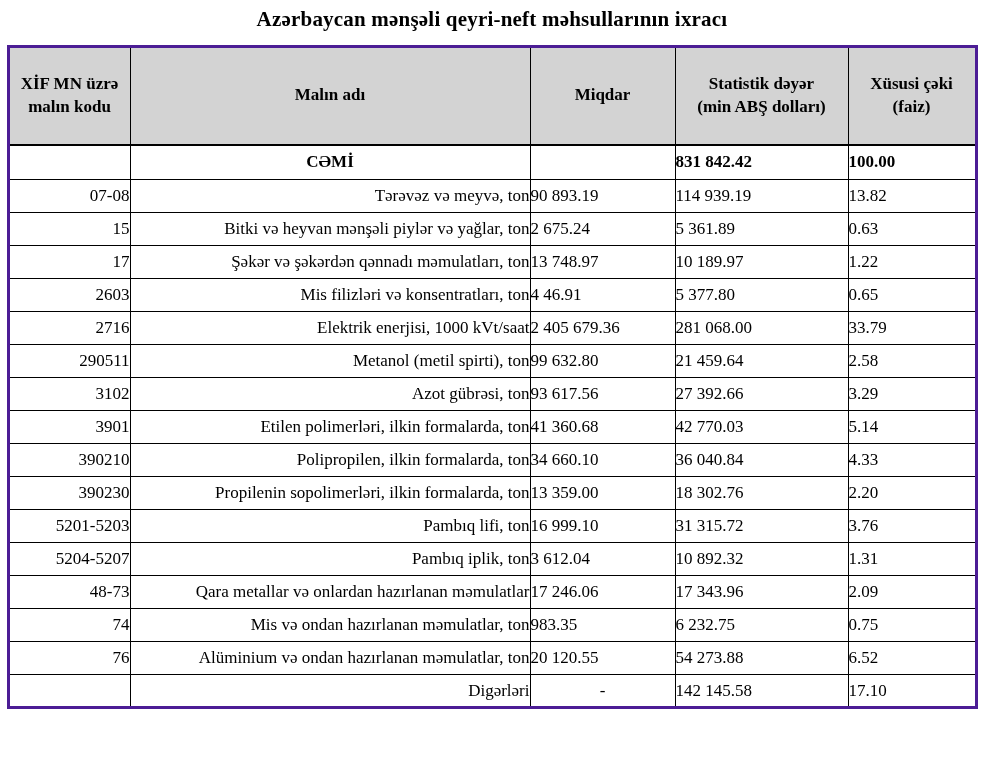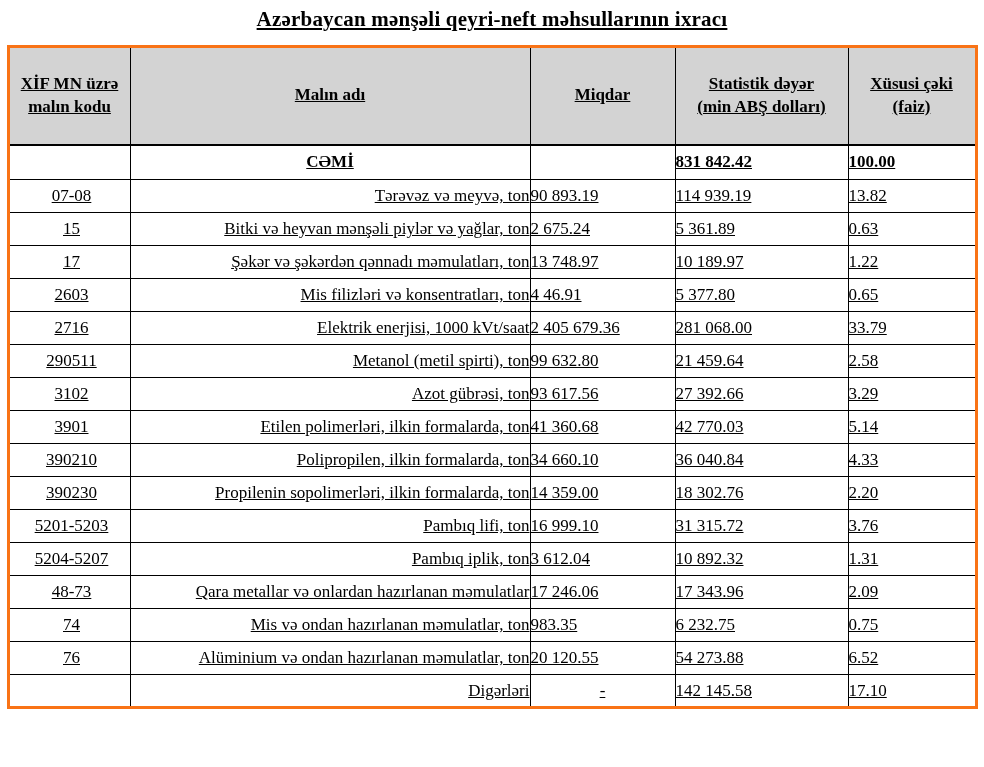--- a/index.html
+++ b/index.html
@@ -6,34 +6,34 @@
   html, body {
     margin: 0;
     padding: 0;
     background: #ffffff;
     width: 984px;
     height: 767px;
     overflow: hidden;
     font-family: "Liberation Serif", "DejaVu Serif", serif;
     color: #000;
   }
-  .page { width: 984px; height: 767px; text-decoration: underline; }
+  .page { width: 984px; height: 767px; }
   .title {
     text-align: center;
     font-weight: bold;
     font-size: 21px;
     padding: 7px 0 13px 0;
     letter-spacing: 0.2px;
   }
   table.export-table {
     border-collapse: collapse;
     table-layout: fixed;
     width: 968px;
     margin: 0 auto;
-    border: 3px solid #f97316;
+    border: 3px solid #4c1d95;
   }
   col.c-code  { width: 122px; }
   col.c-name  { width: 400px; }
   col.c-qty   { width: 145px; }
   col.c-value { width: 173px; }
   col.c-share { width: 128px; }
 
   th, td {
     border: 1px solid #000;
     font-size: 17px;
@@ -46,21 +46,21 @@
     text-align: center;
     white-space: pre-line;
     height: 98px;
     line-height: 1.35;
     border-bottom: 2px solid #000;
     padding: 0 4px;
   }
   tbody td { height: 33px; }
 
   td.col-code {
-    text-align: center;
+    text-align: right;
     padding-left: 4px;
     white-space: nowrap;
     overflow: hidden;
   }
   td.col-name {
     text-align: right;
     padding-left: 10px;
     white-space: nowrap;
     overflow: hidden;
   }
@@ -166,21 +166,21 @@
         <tr>
           <td class="col-code">390210</td>
           <td class="col-name">Polipropilen, ilkin formalarda, ton</td>
           <td class="col-num">34 660.10</td>
           <td class="col-num">36 040.84</td>
           <td class="col-num">4.33</td>
         </tr>
         <tr>
           <td class="col-code">390230</td>
           <td class="col-name">Propilenin sopolimerləri, ilkin formalarda, ton</td>
-          <td class="col-num">14 359.00</td>
+          <td class="col-num">13 359.00</td>
           <td class="col-num">18 302.76</td>
           <td class="col-num">2.20</td>
         </tr>
         <tr>
           <td class="col-code">5201-5203</td>
           <td class="col-name">Pambıq lifi, ton</td>
           <td class="col-num">16 999.10</td>
           <td class="col-num">31 315.72</td>
           <td class="col-num">3.76</td>
         </tr>

